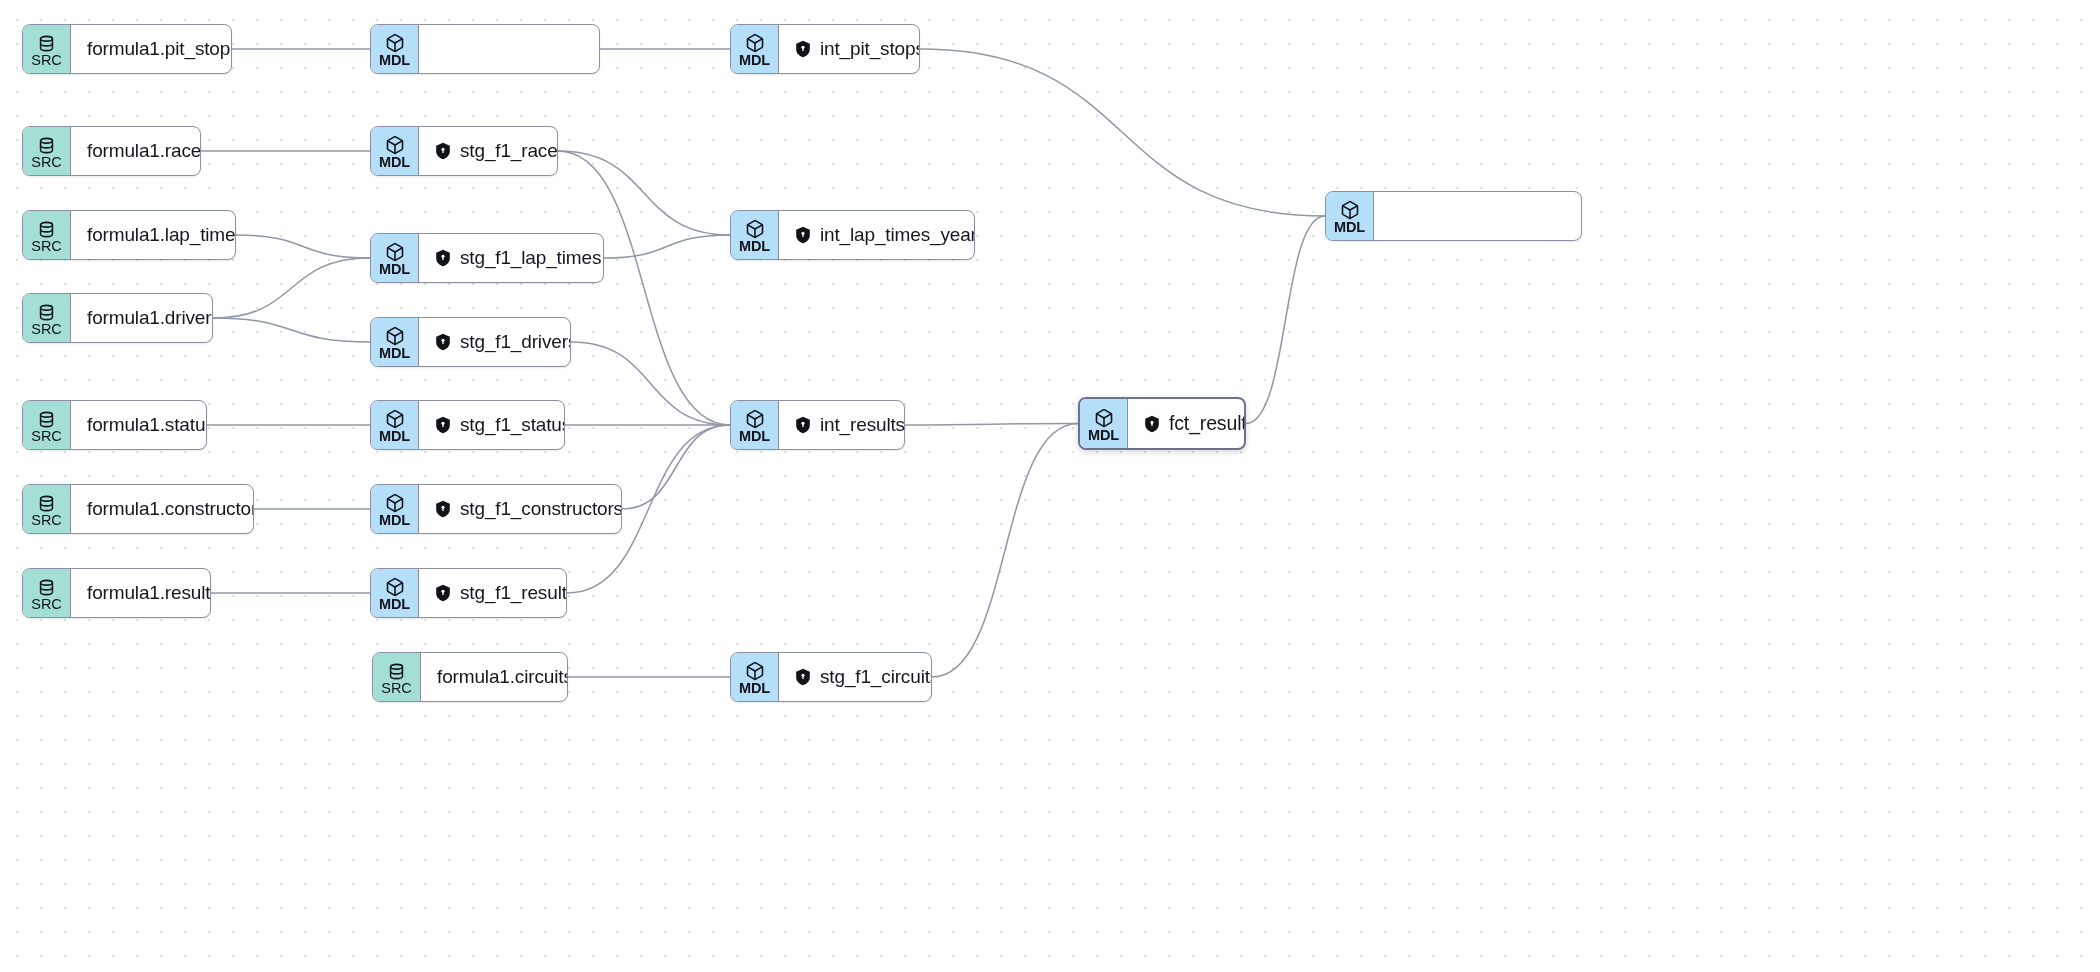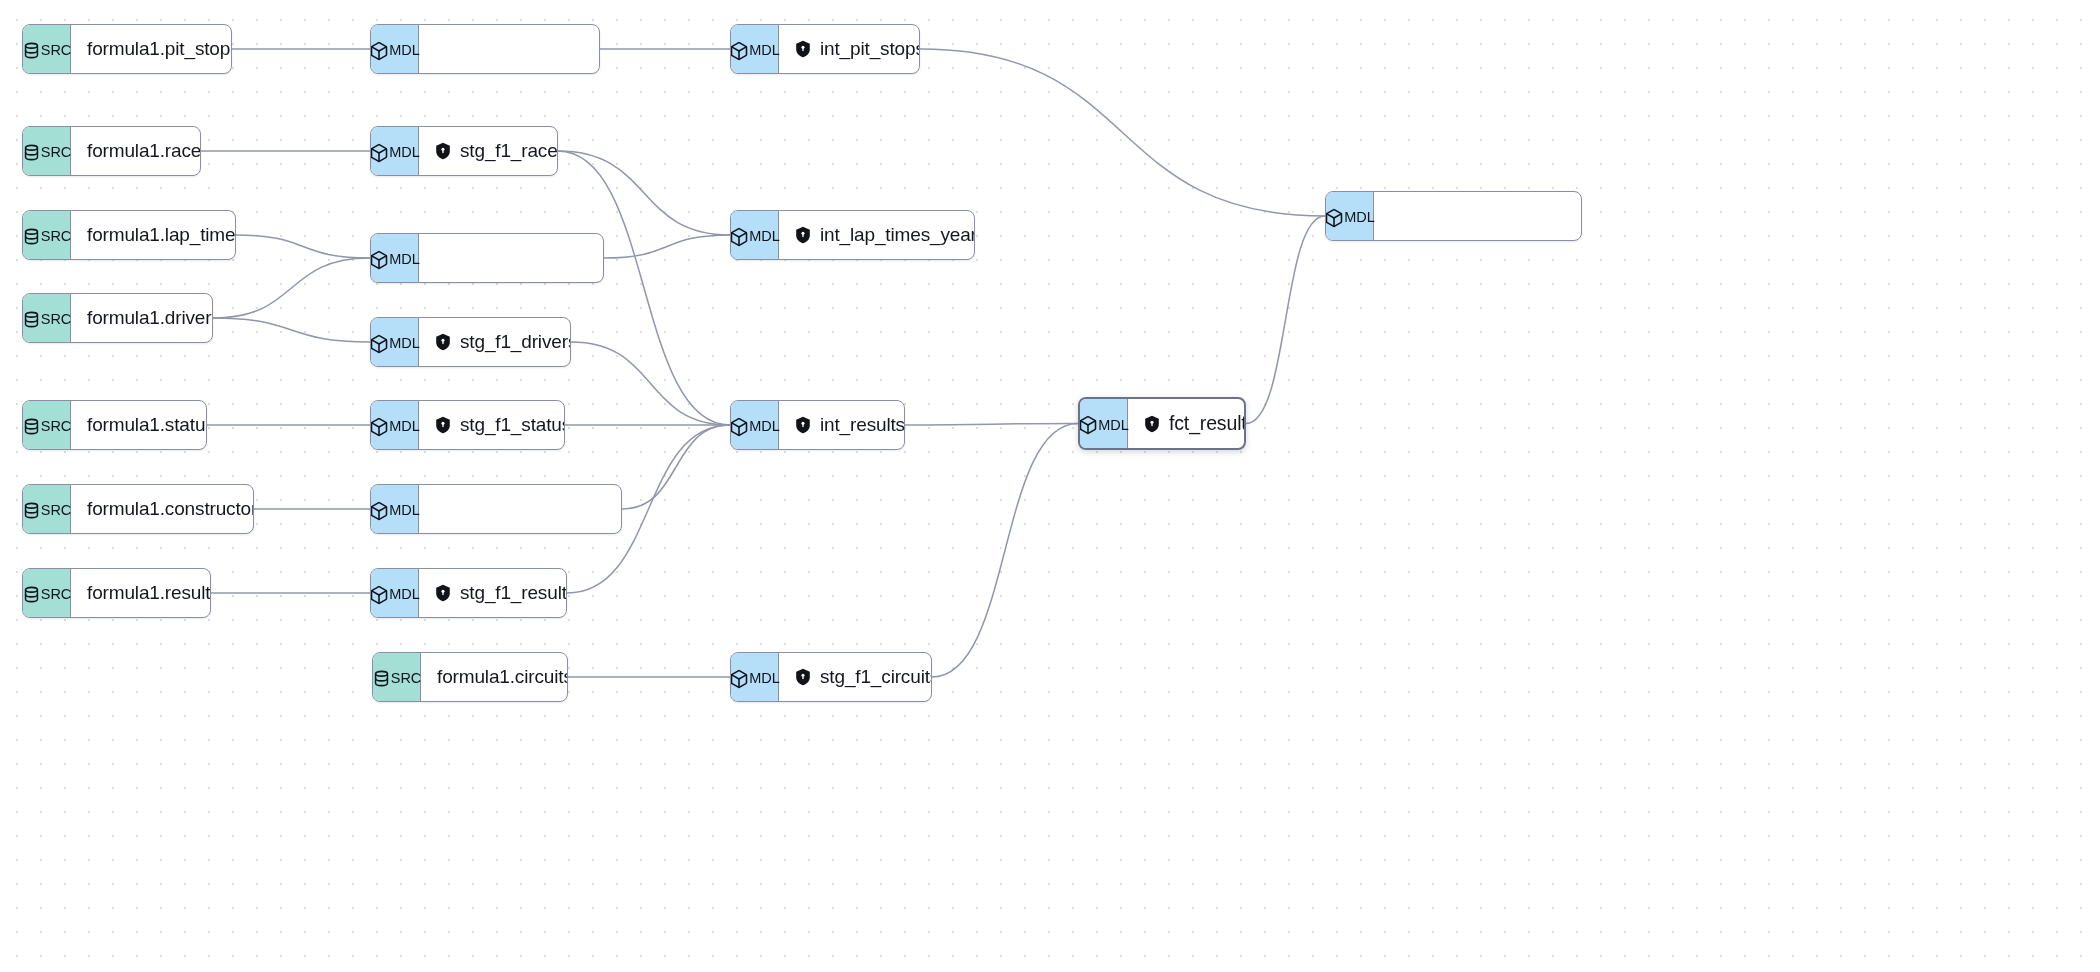--- a/index.html
+++ b/index.html
@@ -31,29 +31,29 @@
   }
   .node.selected {
     border-width: 2.2px;
     border-color: #6C7389;
     box-shadow: 0 2px 6px rgba(22,28,45,0.18);
   }
   .badge {
     width: 48px;
     flex: 0 0 48px;
     display: flex;
-    flex-direction: row;
+    flex-direction: column;
     align-items: center;
     justify-content: center;
     gap: 0px;
     padding-top: 3px;
     border-right: 1.6px solid #8A8FA3;
   }
   .badge.src { background: #A4DFD6; }
-  .badge.mdl { background: #B5DFF8; }
+  .badge.mdl { background: #B5DFF8; font-weight: bold; }
   .badge svg { display: block; }
   .badge-text {
     font-size: 14.5px;
     line-height: 15px;
     color: #12141C;
     letter-spacing: -0.1px;
     font-family: "Liberation Sans", sans-serif;
   }
   .body {
     display: flex;
@@ -258,20 +258,30 @@
         <div class="badge mdl">
           <span>
             <svg width="20" height="20" viewBox="0 0 24 24" fill="none" stroke="#12141C" stroke-width="1.9" stroke-linecap="round" stroke-linejoin="round">
               <path d="M21 16.2V7.8a1.6 1.6 0 0 0-.8-1.4l-7.4-4.2a1.6 1.6 0 0 0-1.6 0L3.8 6.4A1.6 1.6 0 0 0 3 7.8v8.4a1.6 1.6 0 0 0 .8 1.4l7.4 4.2a1.6 1.6 0 0 0 1.6 0l7.4-4.2a1.6 1.6 0 0 0 .8-1.4z"></path>
               <path d="M3.3 7.1 12 12l8.7-4.9"></path>
               <path d="M12 22V12"></path>
             </svg>
           </span>
           <span class="badge-text">MDL</span>
         </div>
+        <div class="body">
+          <span>
+            <svg class="shield" width="16" height="18" viewBox="0 0 24 26" fill="#111318">
+              <path d="M12 .8 1.8 5v8.2C1.8 19 6.2 23.7 12 25.2c5.8-1.5 10.2-6.2 10.2-12V5L12 .8z"></path>
+              <circle cx="12" cy="10.4" r="2.3" fill="#FFFFFF"></circle>
+              <rect x="11" y="11.2" width="2" height="5" rx="1" fill="#FFFFFF"></rect>
+            </svg>
+          </span>
+          <span class="node-label">stg_f1_lap_times</span>
+        </div>
       </div>
       <div class="node" style="left: 370px; top: 317px; width: 201px; height: 50px;">
         <div class="badge mdl">
           <span>
             <svg width="20" height="20" viewBox="0 0 24 24" fill="none" stroke="#12141C" stroke-width="1.9" stroke-linecap="round" stroke-linejoin="round">
               <path d="M21 16.2V7.8a1.6 1.6 0 0 0-.8-1.4l-7.4-4.2a1.6 1.6 0 0 0-1.6 0L3.8 6.4A1.6 1.6 0 0 0 3 7.8v8.4a1.6 1.6 0 0 0 .8 1.4l7.4 4.2a1.6 1.6 0 0 0 1.6 0l7.4-4.2a1.6 1.6 0 0 0 .8-1.4z"></path>
               <path d="M3.3 7.1 12 12l8.7-4.9"></path>
               <path d="M12 22V12"></path>
             </svg>
           </span>
@@ -313,20 +323,30 @@
       <div class="node" style="left: 370px; top: 484px; width: 252px; height: 50px;">
         <div class="badge mdl">
           <span>
             <svg width="20" height="20" viewBox="0 0 24 24" fill="none" stroke="#12141C" stroke-width="1.9" stroke-linecap="round" stroke-linejoin="round">
               <path d="M21 16.2V7.8a1.6 1.6 0 0 0-.8-1.4l-7.4-4.2a1.6 1.6 0 0 0-1.6 0L3.8 6.4A1.6 1.6 0 0 0 3 7.8v8.4a1.6 1.6 0 0 0 .8 1.4l7.4 4.2a1.6 1.6 0 0 0 1.6 0l7.4-4.2a1.6 1.6 0 0 0 .8-1.4z"></path>
               <path d="M3.3 7.1 12 12l8.7-4.9"></path>
               <path d="M12 22V12"></path>
             </svg>
           </span>
           <span class="badge-text">MDL</span>
+        </div>
+        <div class="body">
+          <span>
+            <svg class="shield" width="16" height="18" viewBox="0 0 24 26" fill="#111318">
+              <path d="M12 .8 1.8 5v8.2C1.8 19 6.2 23.7 12 25.2c5.8-1.5 10.2-6.2 10.2-12V5L12 .8z"></path>
+              <circle cx="12" cy="10.4" r="2.3" fill="#FFFFFF"></circle>
+              <rect x="11" y="11.2" width="2" height="5" rx="1" fill="#FFFFFF"></rect>
+            </svg>
+          </span>
+          <span class="node-label">stg_f1_constructors</span>
         </div>
       </div>
       <div class="node" style="left: 370px; top: 568px; width: 197px; height: 50px;">
         <div class="badge mdl">
           <span>
             <svg width="20" height="20" viewBox="0 0 24 24" fill="none" stroke="#12141C" stroke-width="1.9" stroke-linecap="round" stroke-linejoin="round">
               <path d="M21 16.2V7.8a1.6 1.6 0 0 0-.8-1.4l-7.4-4.2a1.6 1.6 0 0 0-1.6 0L3.8 6.4A1.6 1.6 0 0 0 3 7.8v8.4a1.6 1.6 0 0 0 .8 1.4l7.4 4.2a1.6 1.6 0 0 0 1.6 0l7.4-4.2a1.6 1.6 0 0 0 .8-1.4z"></path>
               <path d="M3.3 7.1 12 12l8.7-4.9"></path>
               <path d="M12 22V12"></path>
             </svg>

